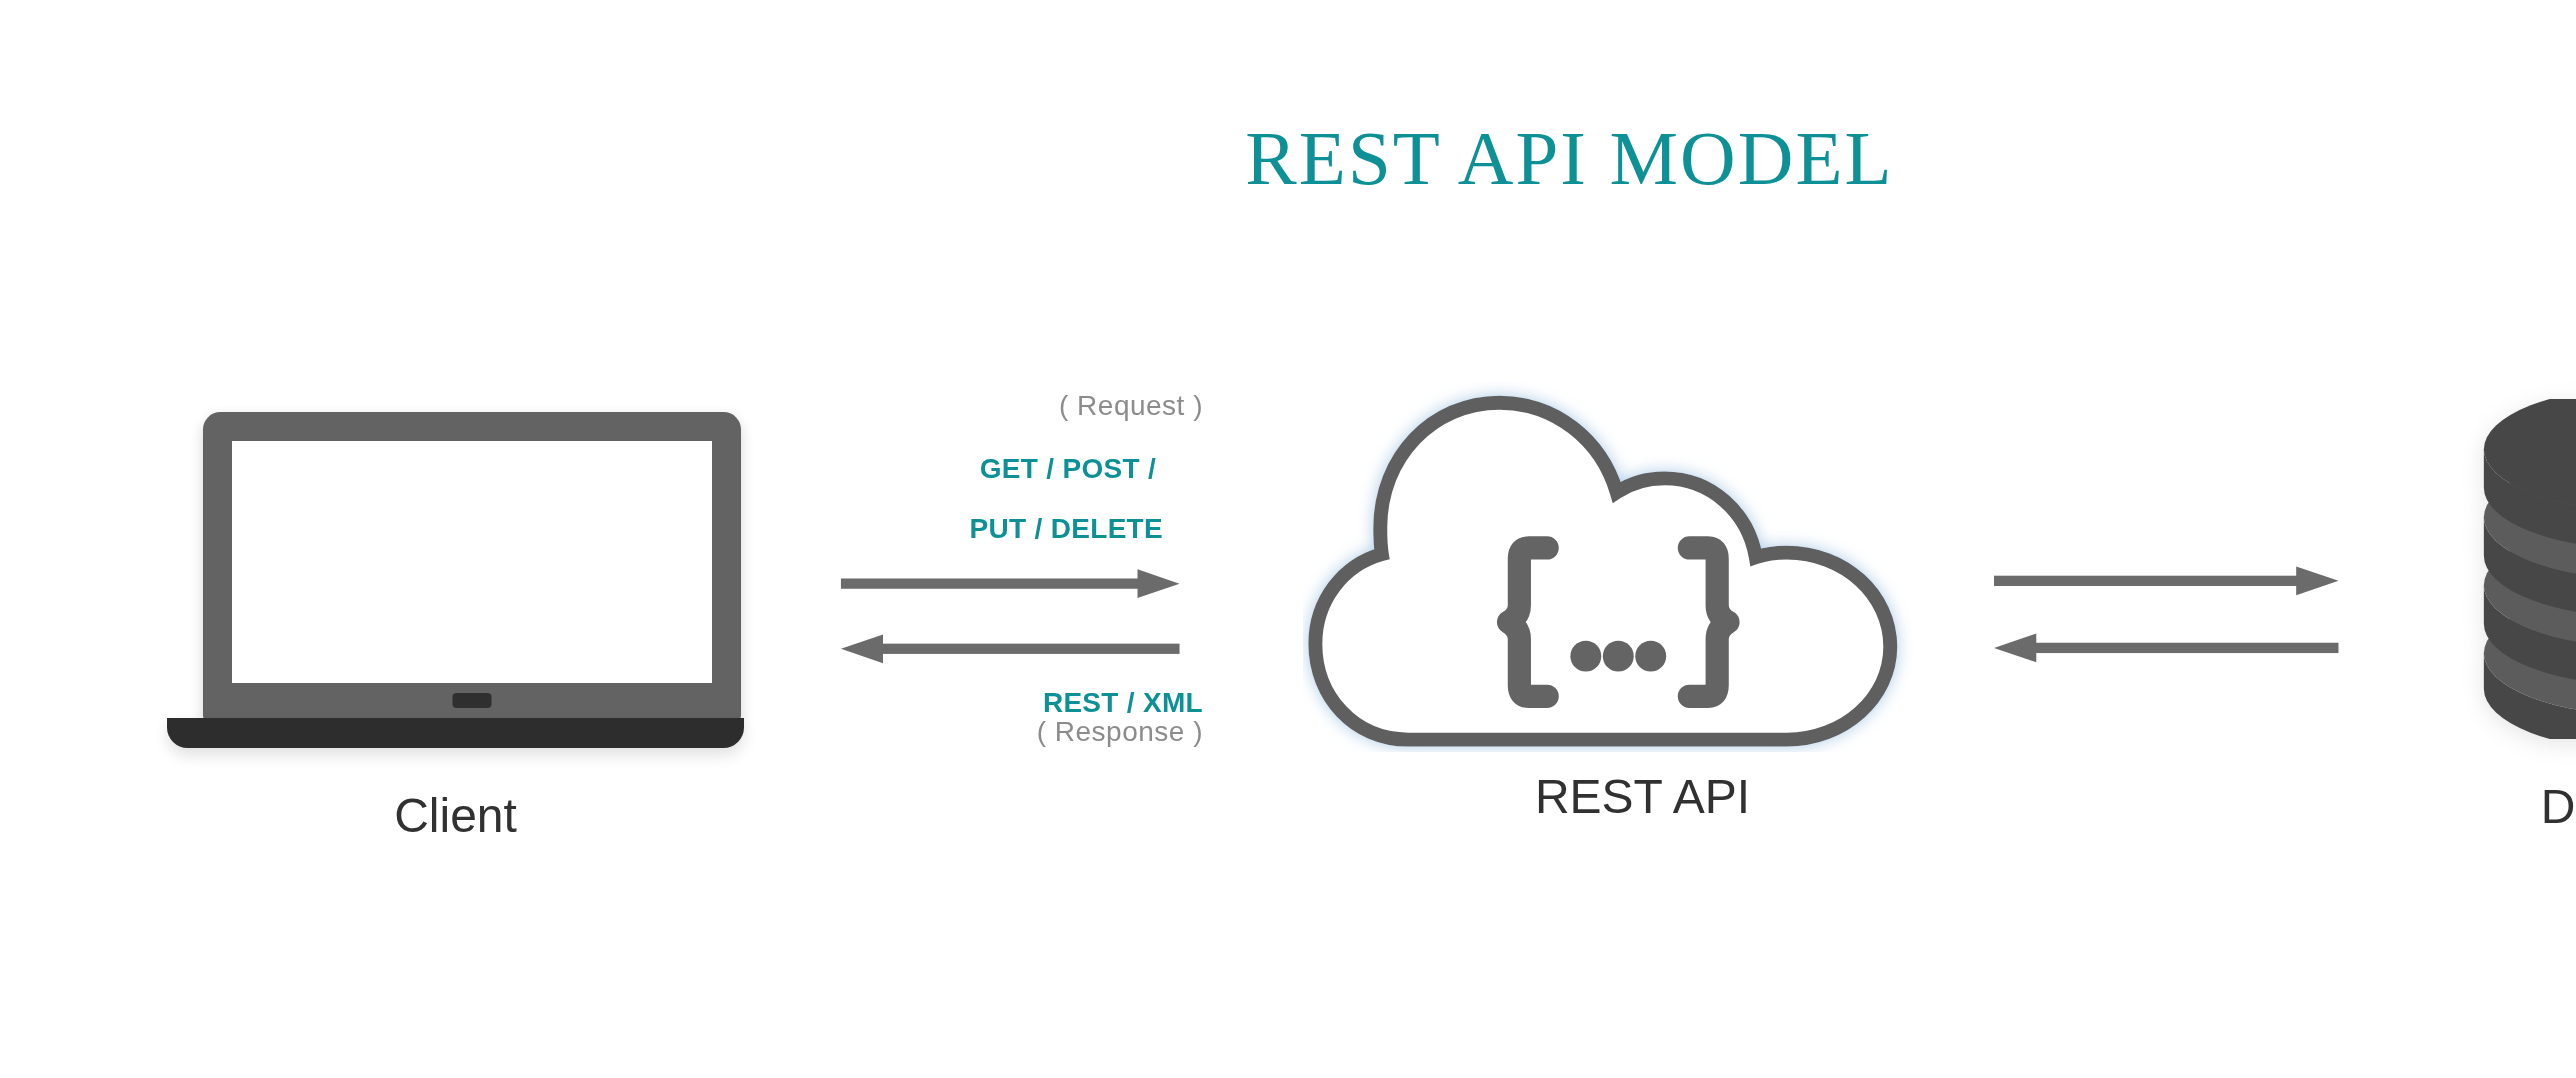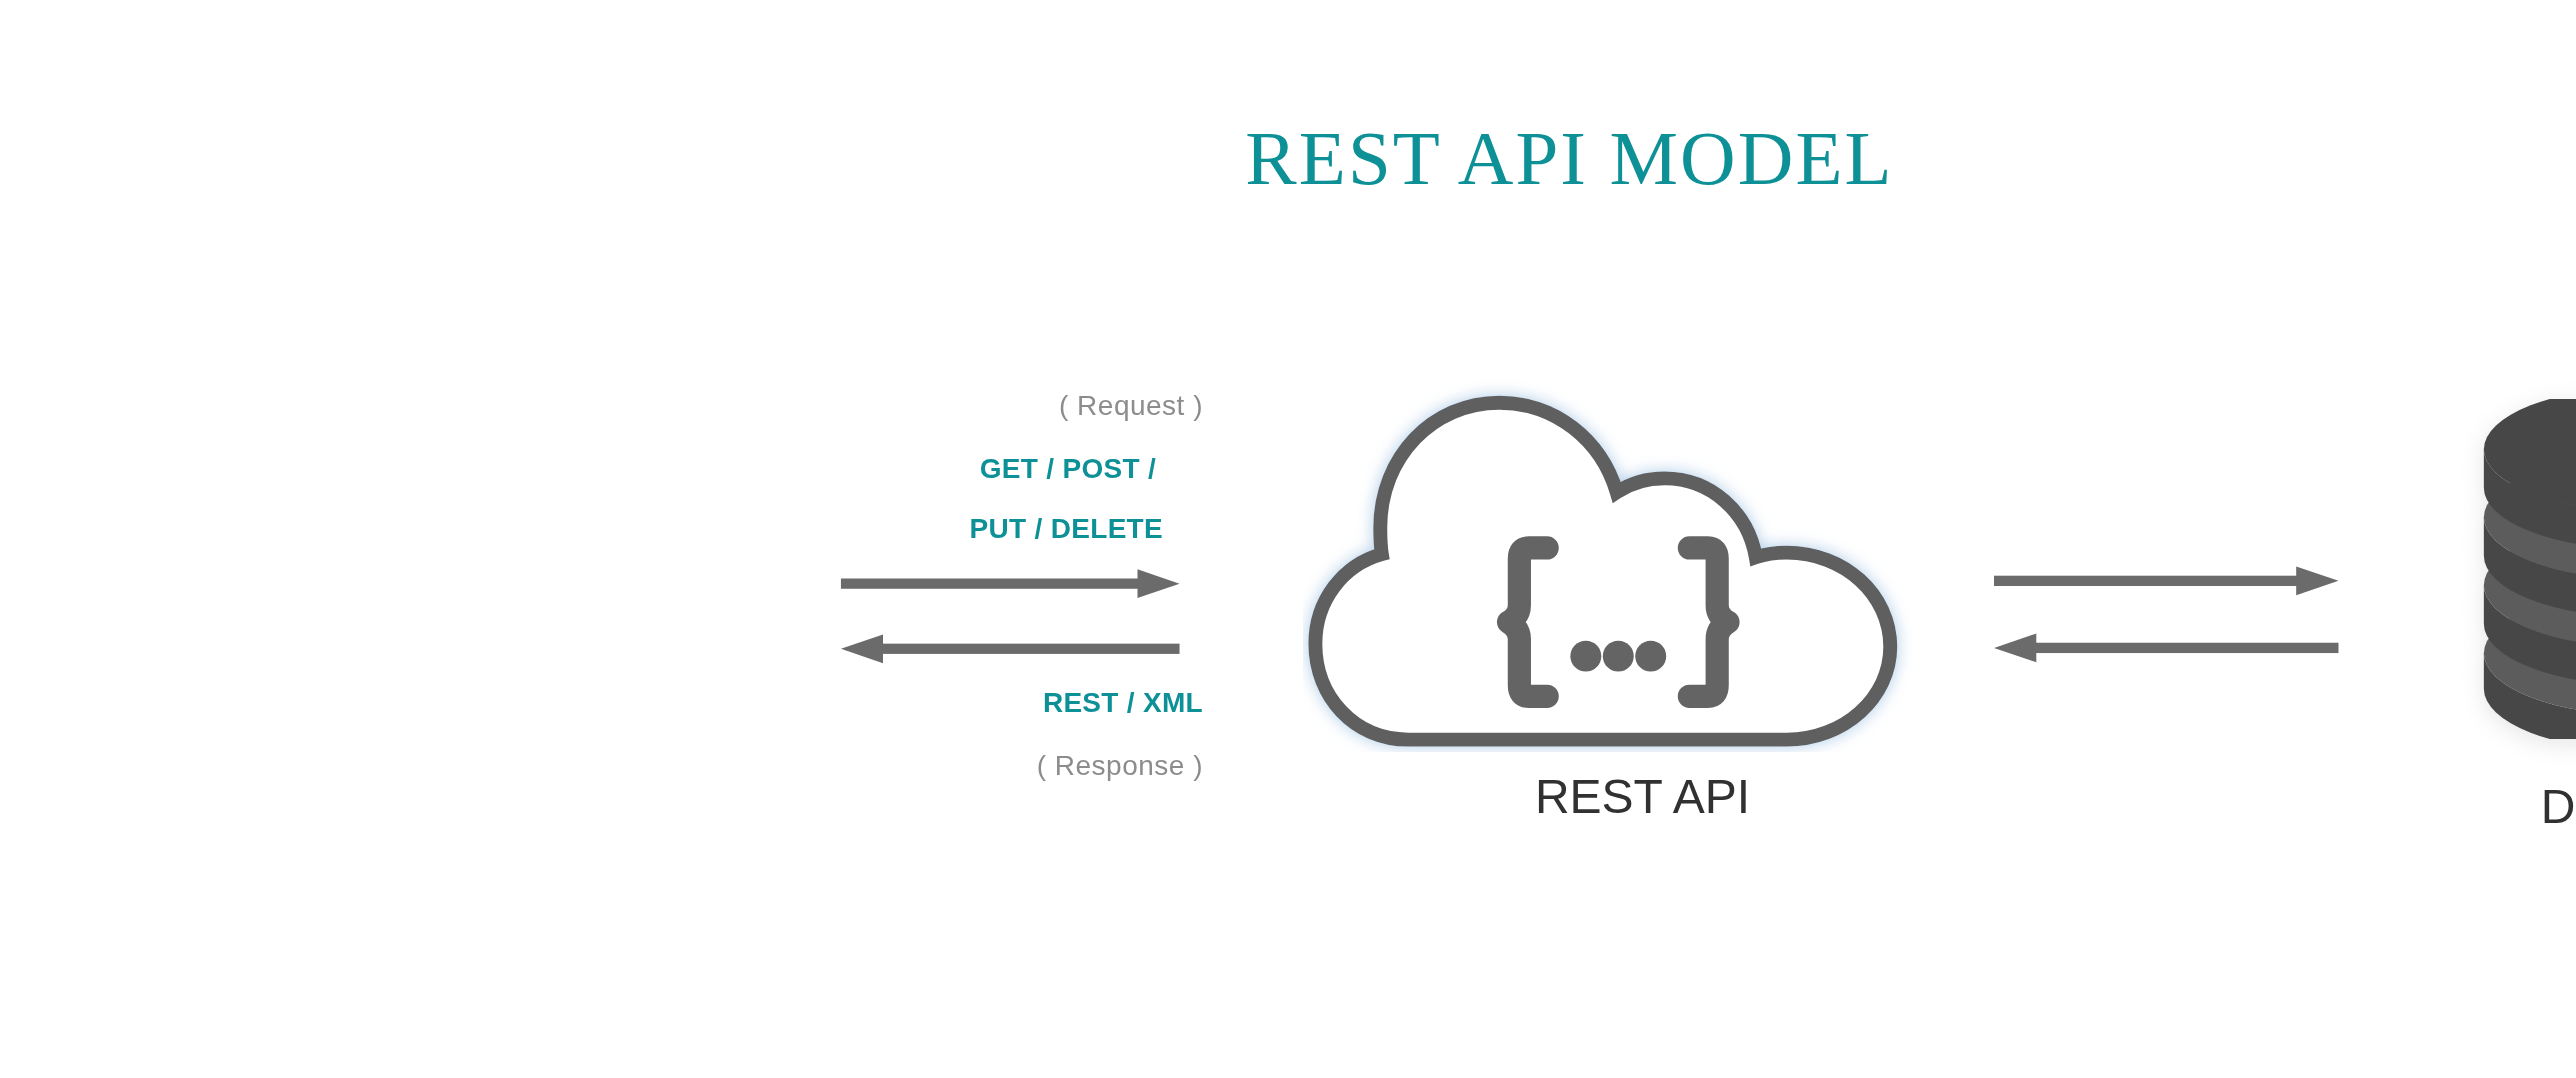--- a/index.html
+++ b/index.html
@@ -155,29 +155,39 @@
     font-size: 28px;
     font-weight: 700;
     color: #0d9197;
     letter-spacing: 0.3px;
   }
 
   #label-request      { left: 811px; top: 392px; }
   #label-methods-1    { left: 764px; top: 455px; }
   #label-methods-2    { left: 771px; top: 515px; }
   #label-jsonxml      { left: 811px; top: 689px; }
-  #label-response     { left: 811px; top: 752px; }
+  #label-response     { left: 811px; top: 718px; }
 </style>
 </head>
 <body>
 
 <div id="stage">
 
   <div class="title">REST API MODEL</div>
 
+  <div class="node" id="client-node">
+    <div class="laptop">
+      <div class="laptop-lid">
+        <div class="laptop-screen"></div>
+        <div class="laptop-notch"></div>
+      </div>
+      <div class="laptop-base"></div>
+    </div>
+    <div class="node-label">Client</div>
+  </div>
 
   <div class="mid-text mid-muted" id="label-request">( Request )</div>
 
   <div class="mid-text mid-accent" id="label-methods-1">GET / POST /</div>
 
   <div class="mid-text mid-accent" id="label-methods-2">PUT / DELETE</div>
 
   <div class="arrow-group" id="left-arrows">
     <svg class="arrow-svg" width="361" height="118" viewBox="0 0 700 230" xmlns="http://www.w3.org/2000/svg">
 

